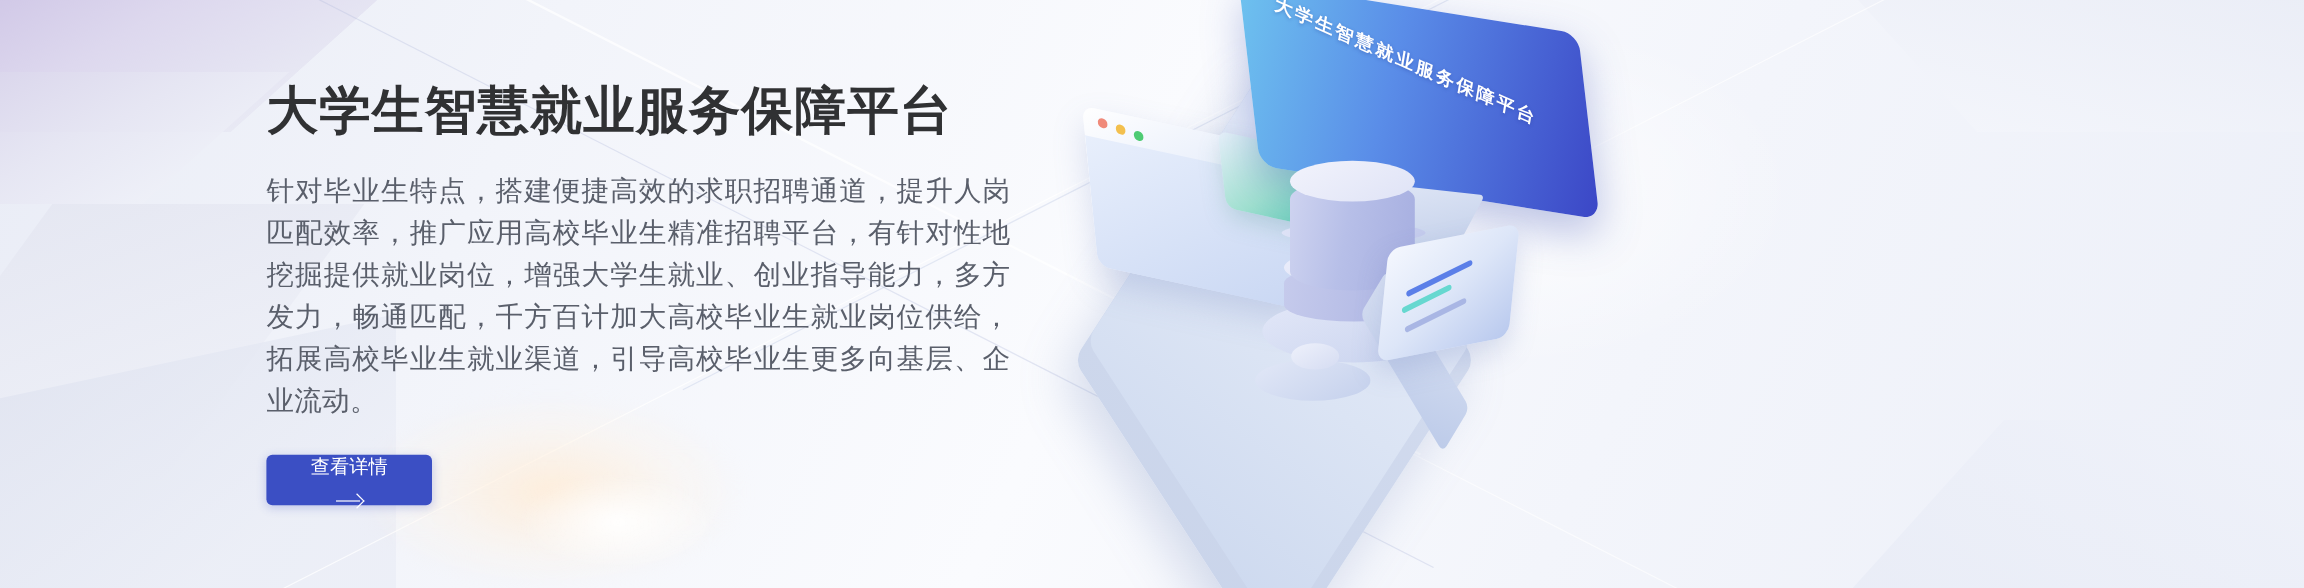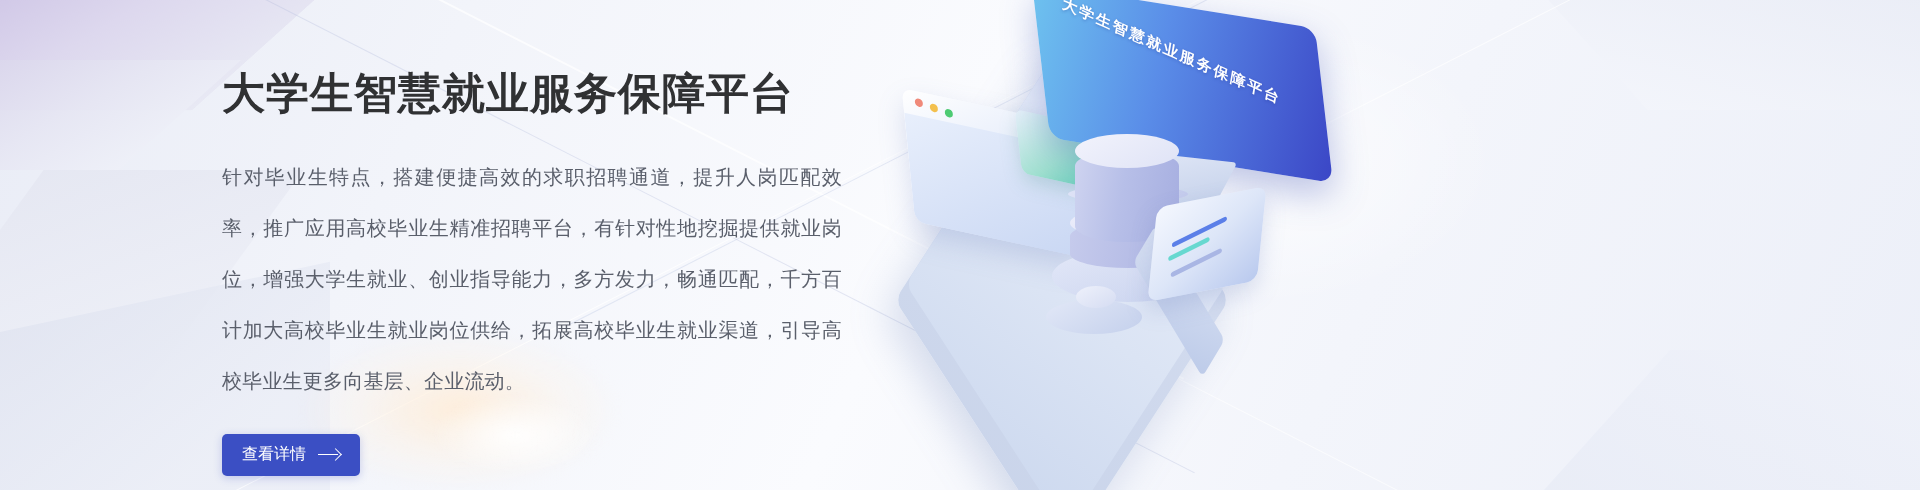--- a/index.html
+++ b/index.html
@@ -79,28 +79,28 @@
     background:radial-gradient(ellipse at center,rgba(255,255,255,.8) 0%,rgba(255,255,255,0) 70%);
   }
 
   
   .content { position:absolute; left:222px; top:68px; width:640px; }
   .title {
     font-size:43px; font-weight:bold; color:#303133;
     letter-spacing:1px; line-height:1.2; white-space:nowrap;
   }
   .desc {
-    margin-top:32px; font-size:20px; color:#5a5f6b;
-    line-height:51px; text-align:justify; width:620px; letter-spacing:.2px;
+    margin-top:22px; font-size:23px; color:#5a5f6b;
+    line-height:35px; text-align:justify; width:620px; letter-spacing:.2px;
   }
   .btn {
     margin-top:27px; width:138px; height:42px; border-radius:5px;
     background:#3b4fc4; color:#fff; font-size:16px;
     display:flex; align-items:center; justify-content:center; gap:12px;
-    cursor:pointer; border:none; box-shadow:0 2px 8px rgba(59,79,196,.25);
+    cursor:pointer; border:none; box-shadow:0 2px 8px rgba(59,79,196,.25);flex-direction:column;
   }
   .btn .arr { display:inline-block; width:22px; height:12px; position:relative; }
   .btn .arr:before { content:""; position:absolute; top:5px; left:0; width:20px; height:1.6px; background:#fff; }
   .btn .arr:after { content:""; position:absolute; top:1.6px; right:0; width:8px; height:8px;
     border-top:1.6px solid #fff; border-right:1.6px solid #fff; transform:rotate(45deg); }
 
   
   .illus { position:absolute; left:900px; top:0; width:480px; height:490px; }
 
   

